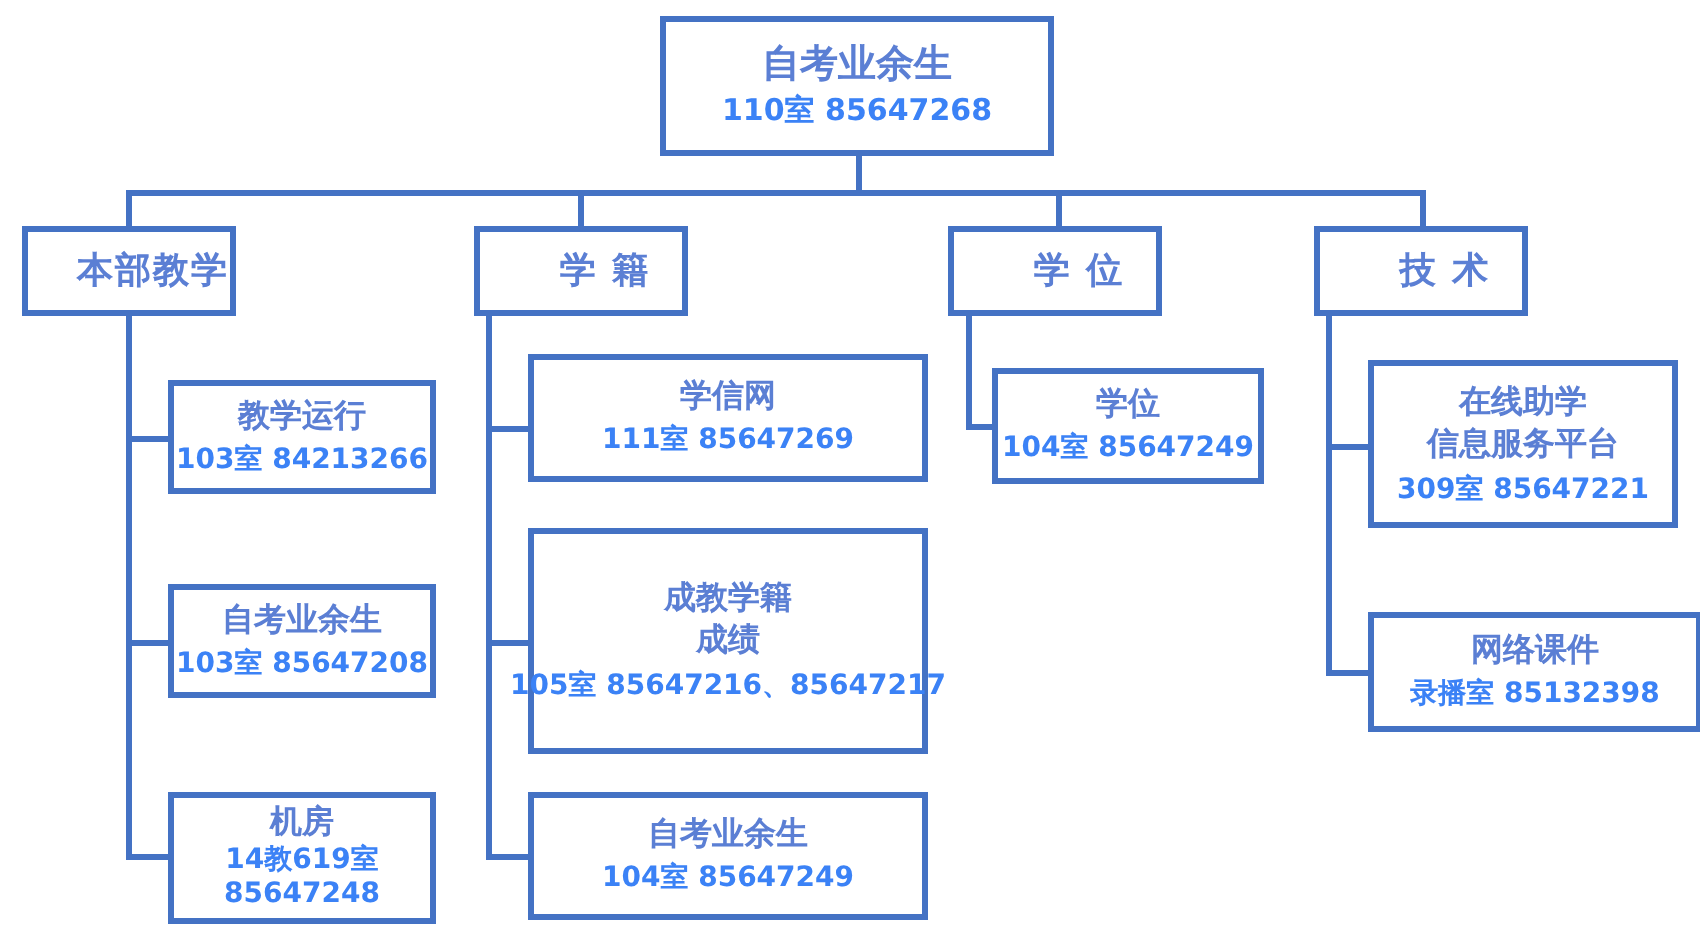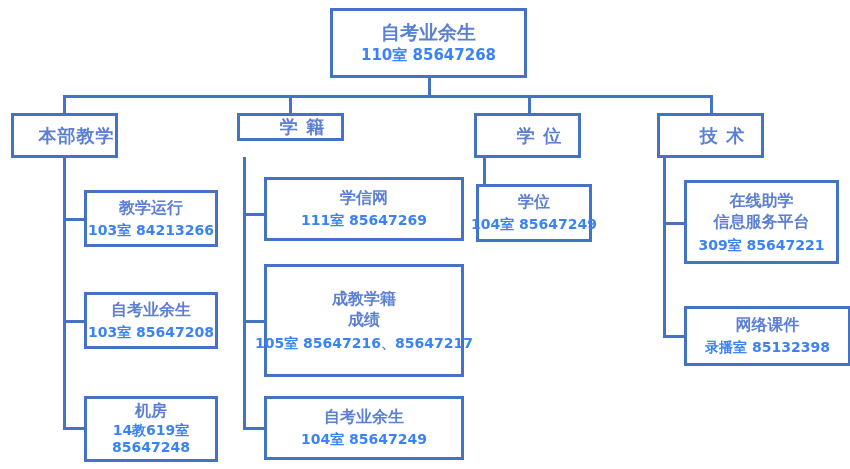--- a/index.html
+++ b/index.html
@@ -94,21 +94,21 @@
 
   <div class="node lvl1" style="left:330px; top:8px; width:197px; height:70px;">
     <span class="title">自考业余生</span>
     <span class="detail">110室  85647268</span>
   </div>
 
   <div class="node lvl2" style="left:11px; top:113px; width:107px; height:45px;">
     <span class="title">本部教学</span>
   </div>
 
-  <div class="node lvl2" style="left:237px; top:113px; width:107px; height:28px;">
+  <div class="node lvl2" style="left:237px; top:113px; width:107px; height:45px;">
     <span class="title">学 籍</span>
   </div>
 
   <div class="node lvl2" style="left:474px; top:113px; width:107px; height:45px;">
     <span class="title">学 位</span>
   </div>
 
   <div class="node lvl2" style="left:657px; top:113px; width:107px; height:45px;">
     <span class="title">技 术</span>
   </div>
@@ -138,21 +138,21 @@
     <span class="title">成教学籍</span>
     <span class="title">成绩</span>
     <span class="detail">105室 85647216、85647217</span>
   </div>
 
   <div class="node lvl3" style="left:264px; top:396px; width:200px; height:64px;">
     <span class="title">自考业余生</span>
     <span class="detail">104室  85647249</span>
   </div>
 
-  <div class="node lvl3" style="left:476px; top:184px; width:116px; height:58px;text-align:right;">
+  <div class="node lvl3" style="left:496px; top:184px; width:136px; height:58px;text-align:right;">
     <span class="title">学位</span>
     <span class="detail">104室  85647249</span>
   </div>
 
   <div class="node lvl3 multi" style="left:684px; top:180px; width:155px; height:84px;">
     <span class="title">在线助学</span>
     <span class="title">信息服务平台</span>
     <span class="detail">309室  85647221</span>
   </div>
 

